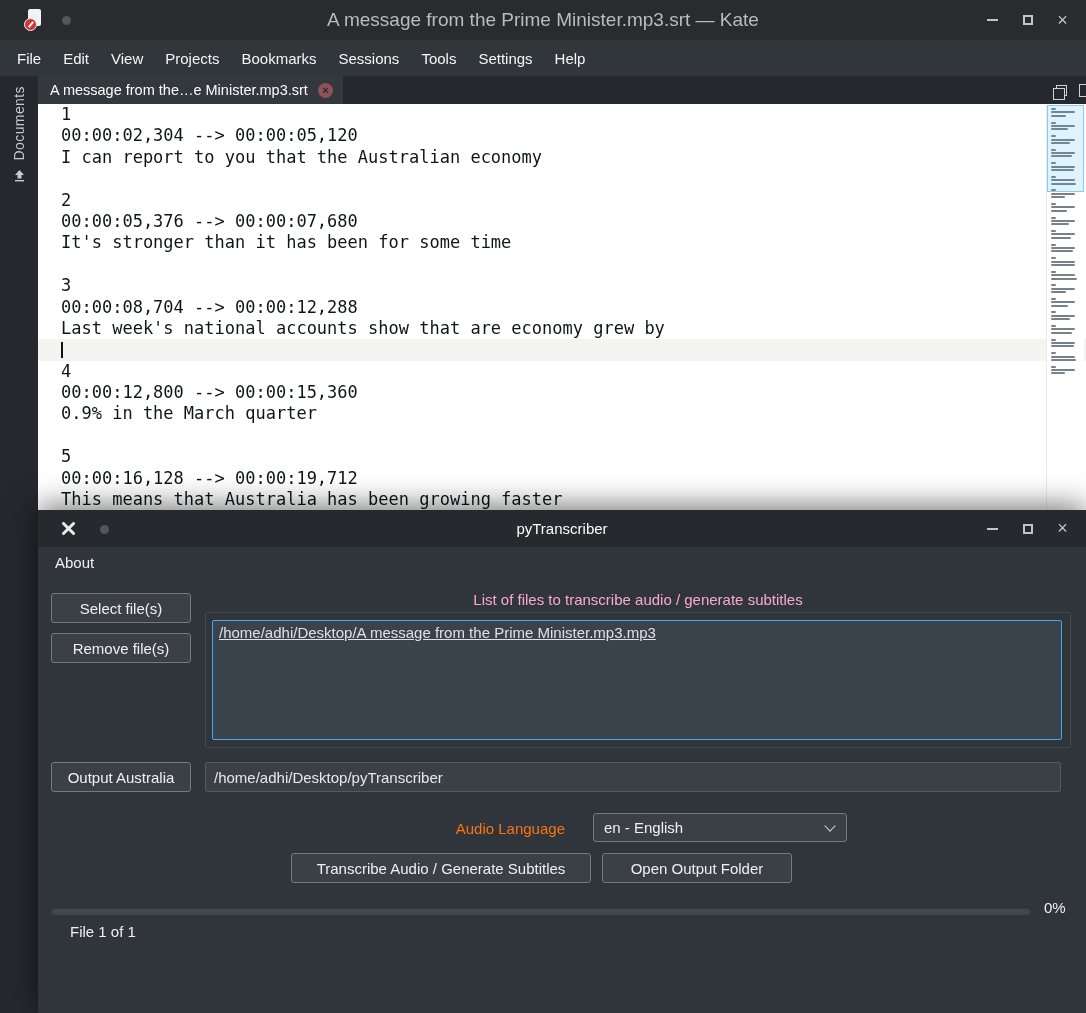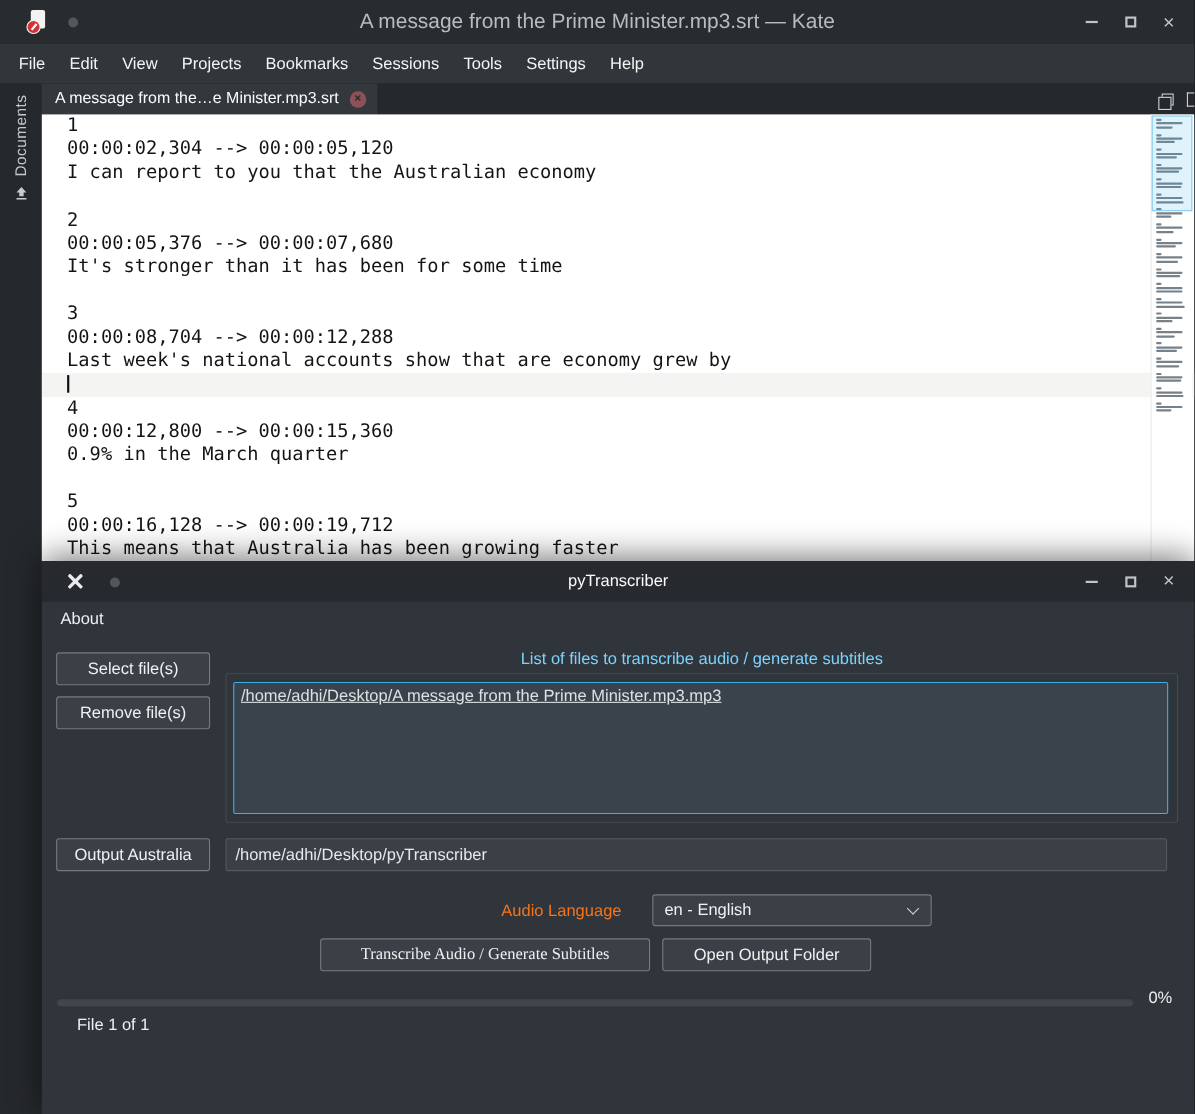--- a/index.html
+++ b/index.html
@@ -60,36 +60,36 @@
   .x-icon::before{transform:rotate(45deg);}
   .x-icon::after{transform:rotate(-45deg);}
   .pt-dot{position:absolute;left:62px;top:15px;width:9px;height:9px;border-radius:50%;background:#53575a;}
   .pt-title{position:absolute;left:0;top:0;width:100%;height:37px;line-height:37px;text-align:center;color:#fafbfb;font-size:15px;}
   .pt-menubar{position:absolute;left:0;top:37px;width:100%;height:30px;display:flex;align-items:center;
               padding-left:17px;color:#eff0f1;font-size:15px;background:#30353b;}
   .pt-btn{position:absolute;background:#3a4046;border:1px solid #767a7d;border-radius:3px;color:#eff0f1;
           font-size:15px;display:flex;align-items:center;justify-content:center;cursor:default;}
   #btn-select{left:13px;top:83px;width:140px;height:30px;}
   #btn-remove{left:13px;top:123px;width:140px;height:30px;}
-  .pt-group-title{position:absolute;left:167px;top:81px;width:866px;text-align:center;color:#7dd3fc;font-size:15px;}
+  .pt-group-title{position:absolute;left:167px;top:81px;width:866px;text-align:center;color:#f9a8d4;font-size:15px;}
   .pt-group-frame{position:absolute;left:167px;top:102px;width:866px;height:136px;border:1px solid #44494e;border-radius:2px;}
   .pt-list{position:absolute;left:174px;top:110px;width:850px;height:120px;background:#3a424b;
            border:1px solid #3daee9;border-radius:2px;padding:3px 6px;}
   .pt-list-item{color:#dde1e4;font-size:15px;text-decoration:underline;white-space:nowrap;overflow:hidden;}
   #btn-output{left:13px;top:252px;width:140px;height:30px;}
   .pt-output{position:absolute;left:167px;top:252px;width:856px;height:30px;background:#3a4046;
              border:1px solid #55595d;border-radius:2px;color:#e6e8ea;font-size:15px;
              display:flex;align-items:center;padding-left:8px;}
   .pt-lang-label{position:absolute;left:390px;top:310px;width:137px;text-align:right;color:#f97316;font-size:15px;}
   .pt-combo{position:absolute;left:555px;top:303px;width:254px;height:29px;background:#3a4046;
             border:1px solid #767a7d;border-radius:3px;color:#eff0f1;font-size:15px;
             display:flex;align-items:center;padding-left:10px;}
   .combo-chevron{position:absolute;right:12px;top:8px;width:8px;height:8px;
                  border-right:1.6px solid #cdd0d2;border-bottom:1.6px solid #cdd0d2;transform:rotate(45deg);}
-  #btn-transcribe{left:253px;top:343px;width:300px;height:30px;font-family:Liberation Serif, serif;}
+  #btn-transcribe{left:253px;top:343px;width:300px;height:30px;}
   #btn-open{left:564px;top:343px;width:190px;height:30px;}
   .pt-progress{position:absolute;left:13px;top:397px;width:980px;height:8px;background:#42474d;
                border-radius:4px;box-shadow:inset 0 1px 2px rgba(0,0,0,.45);}
   .pt-pct{position:absolute;left:1006px;top:389px;color:#eff0f1;font-size:15px;}
   .pt-count{position:absolute;left:32px;top:413px;color:#eff0f1;font-size:15px;}
 </style>
 </head>
 <body>
 
 <div class="root">

